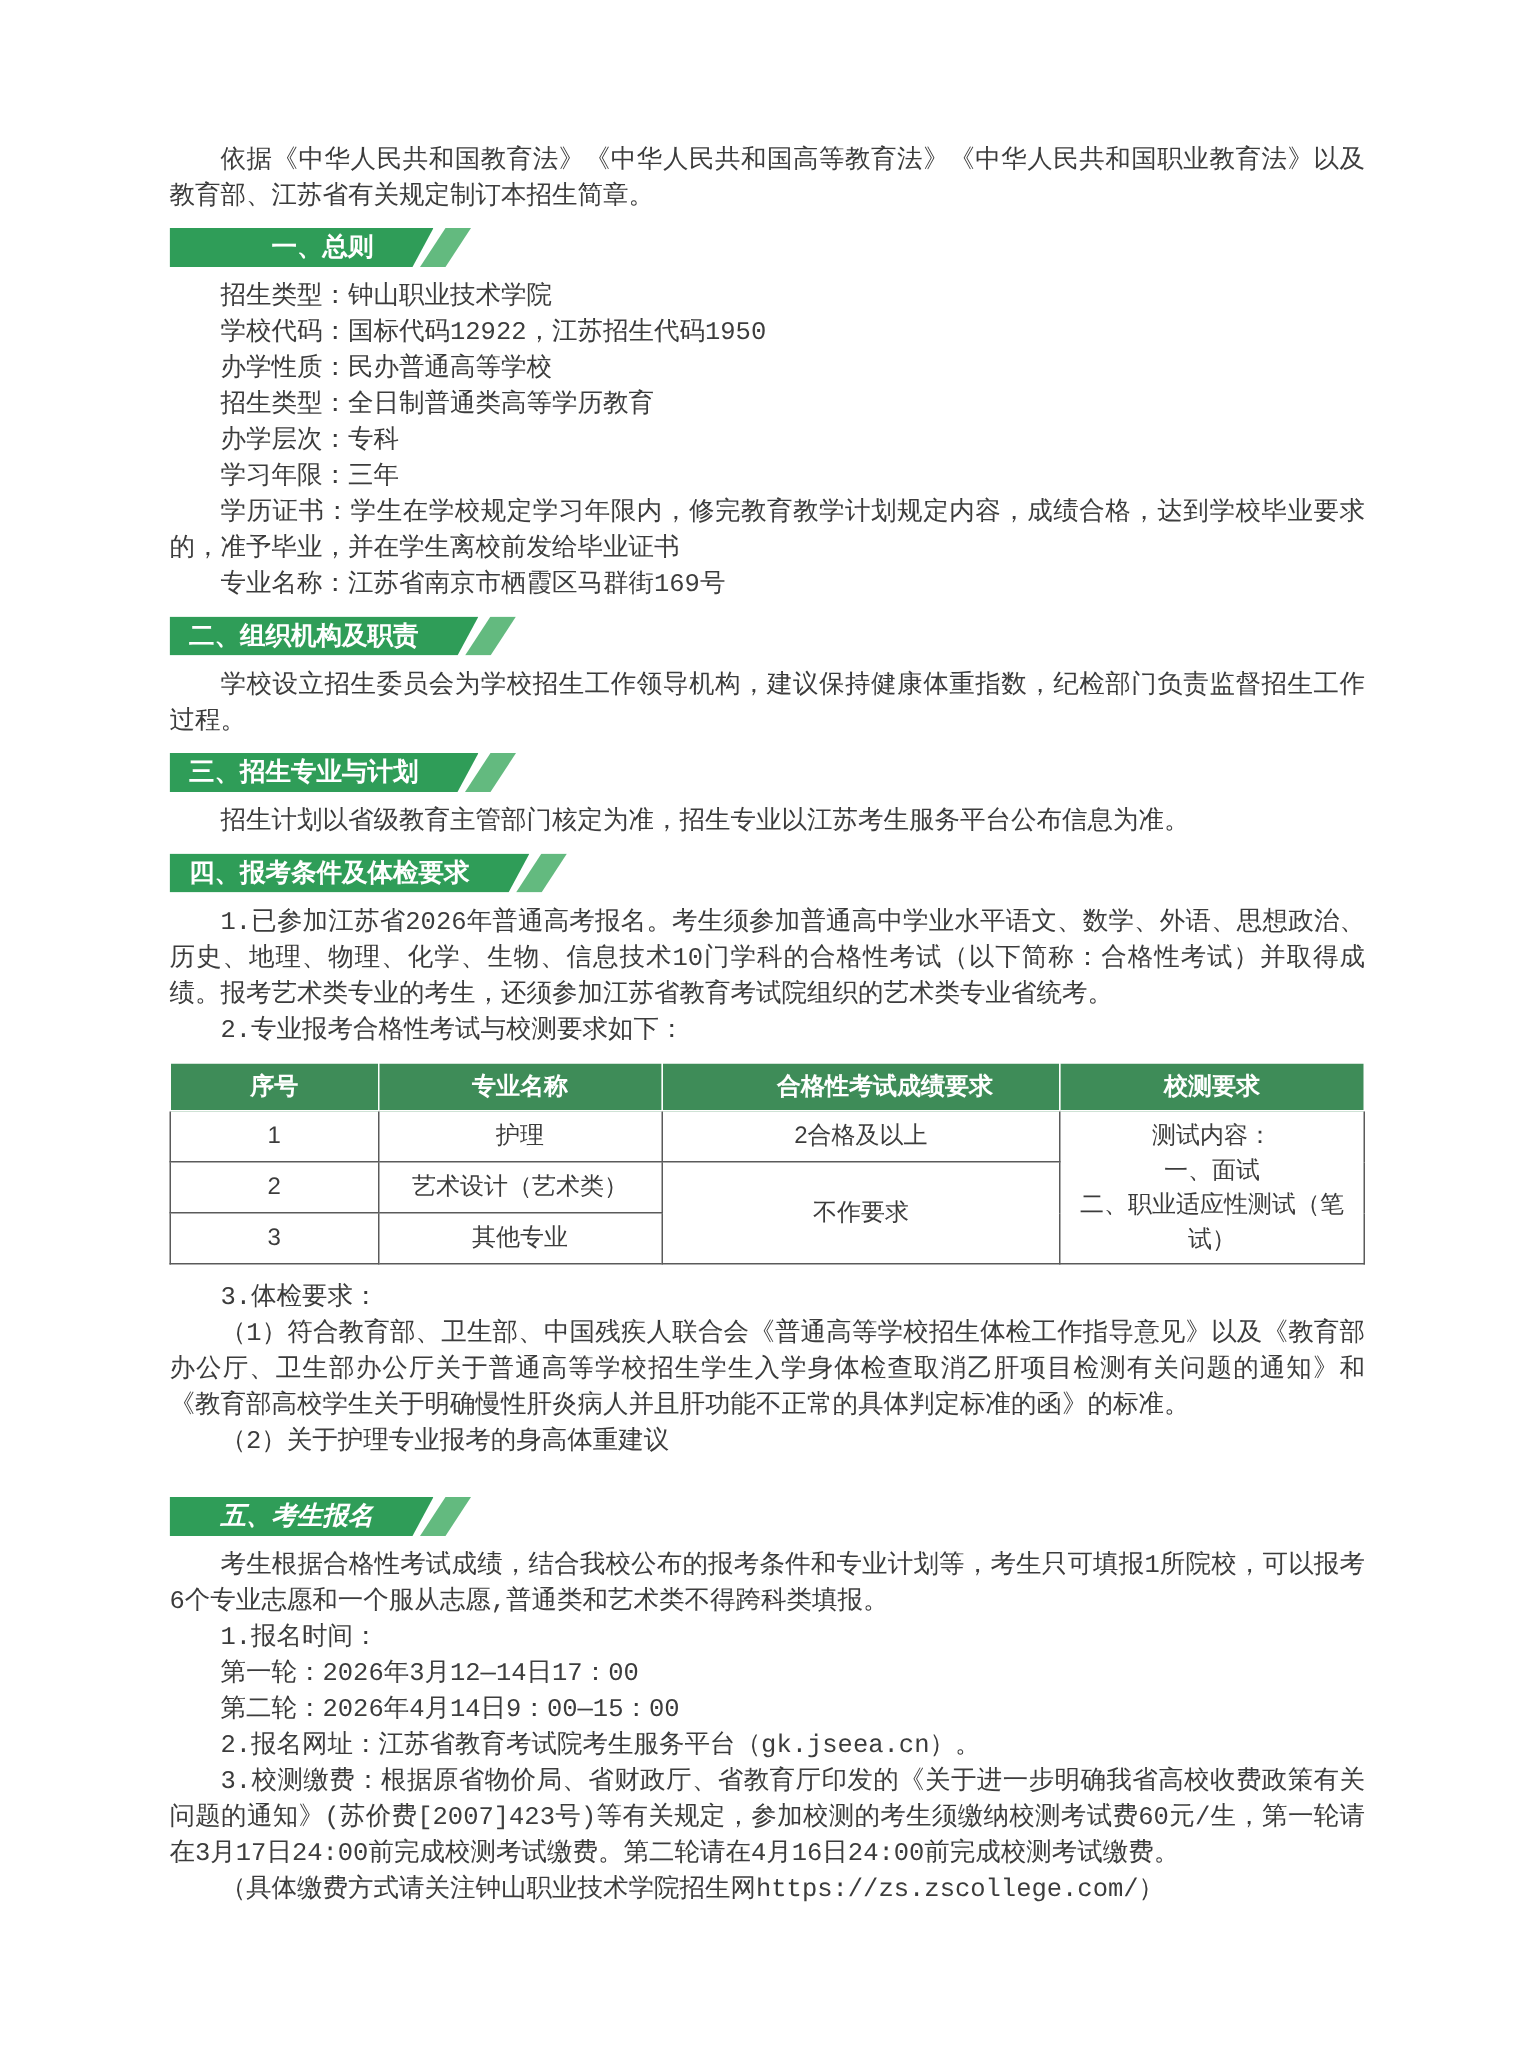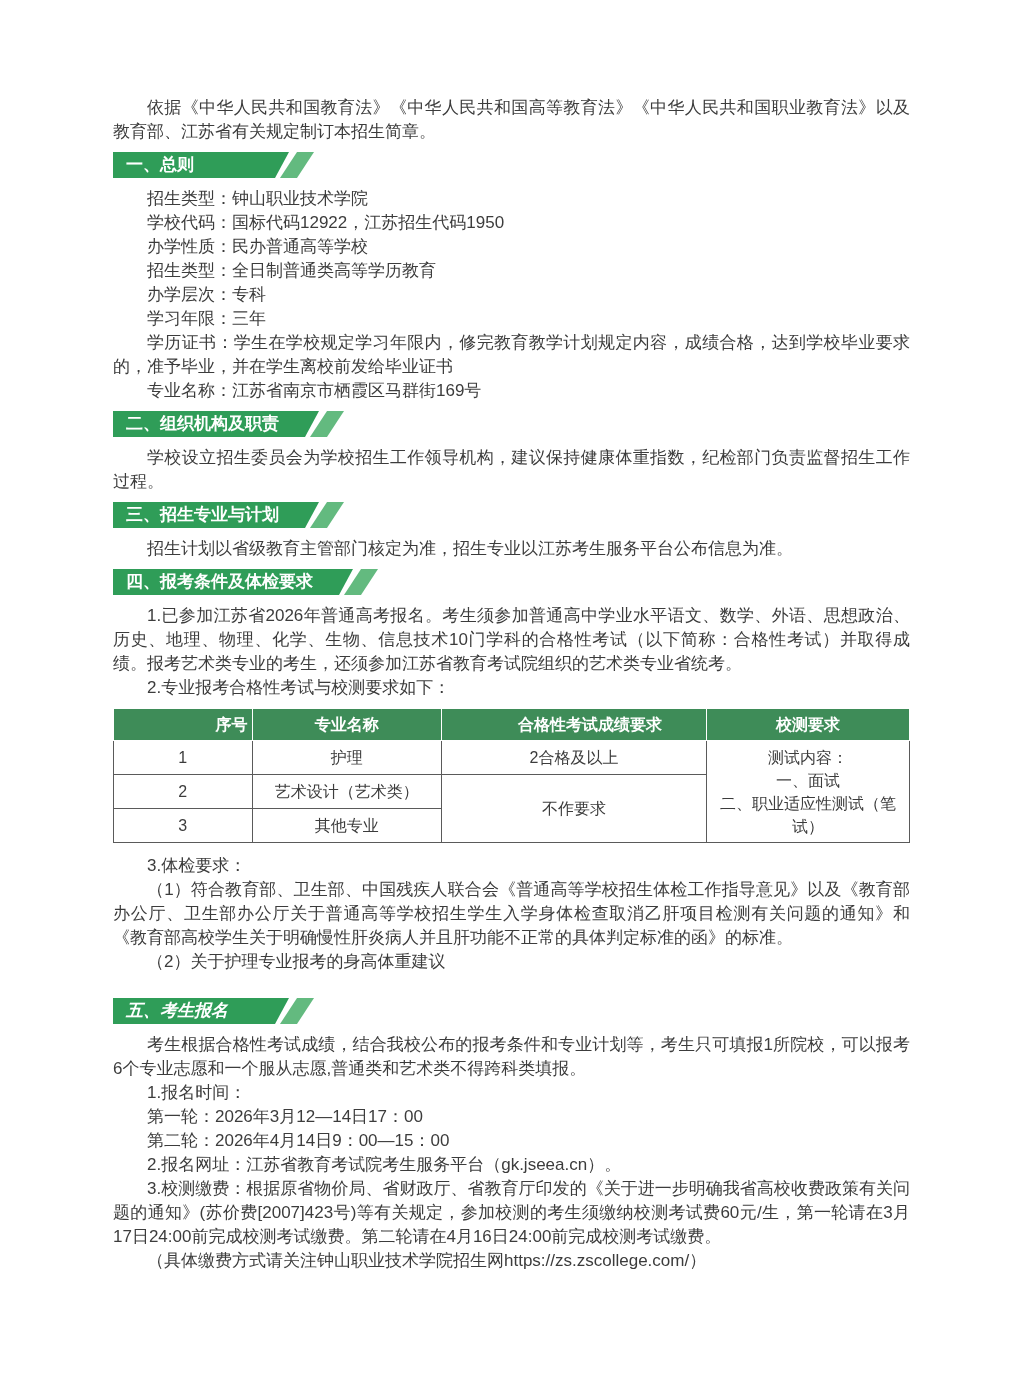--- a/index.html
+++ b/index.html
@@ -22,26 +22,27 @@
   }
   .doc {
     padding: 96px 114px 40px 113px;
     font-size: 17px;
     line-height: 24px;
     text-align: justify;
   }
   .para {
     margin: 0;
     text-indent: 2em;
+    font-family: Liberation Mono, monospace;
   }
   .banner {
     display: flex;
     height: 26px;
     margin: 8px 0 9px 0;
-    text-align: left;
+    text-align: right;
   }
   .banner.mt-lg { margin-top: 24px; font-style: italic; }
   .banner-main {
     display: inline-block;
     background: var(--banner-green);
     color: #ffffff;
     font-weight: bold;
     font-size: 17px;
     line-height: 25px;
     padding: 0 40px 1px 13px;
@@ -69,21 +70,21 @@
     font-weight: bold;
     height: 32px;
     padding: 2px 4px;
     border: 1px solid #ffffff;
   }
   table.req-table td {
     border: 1px solid #5a5a5a;
     height: 34px;
     padding: 2px 6px;
   }
-  table.req-table .col-no { width: 17.4%; text-align: right; }
+  table.req-table .col-no { width: 17.4%; }
   table.req-table .col-major { width: 23.8%; }
   table.req-table .col-req { width: 33.3%; padding-left: 36px; }
   table.req-table .col-test { width: 25.5%; }
   td.school-test {
     text-align: center;
     padding-left: 10px;
     line-height: 23px;
   }
 </style>
 </head>

